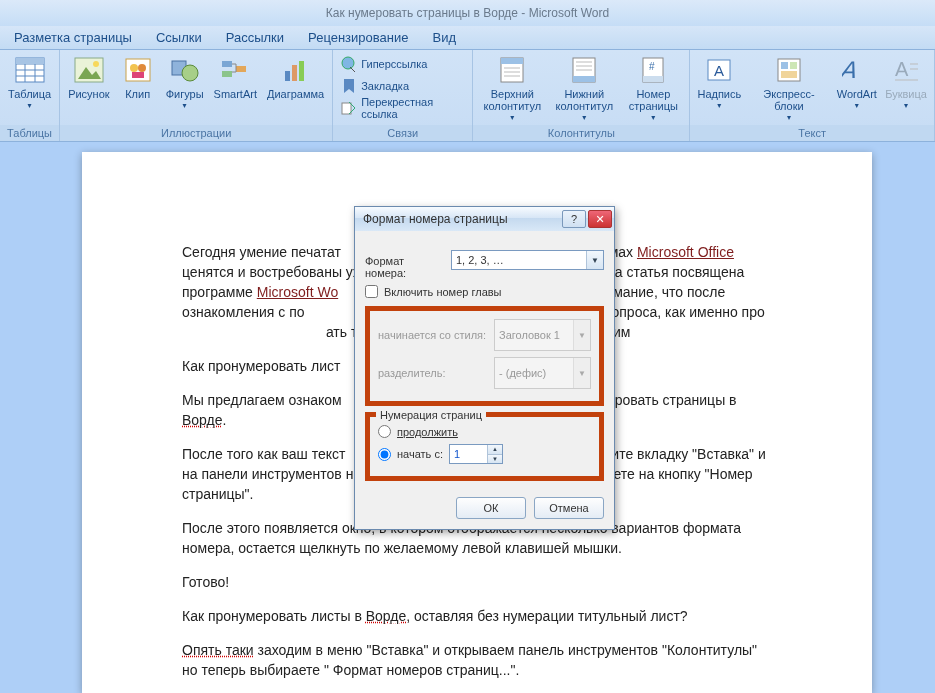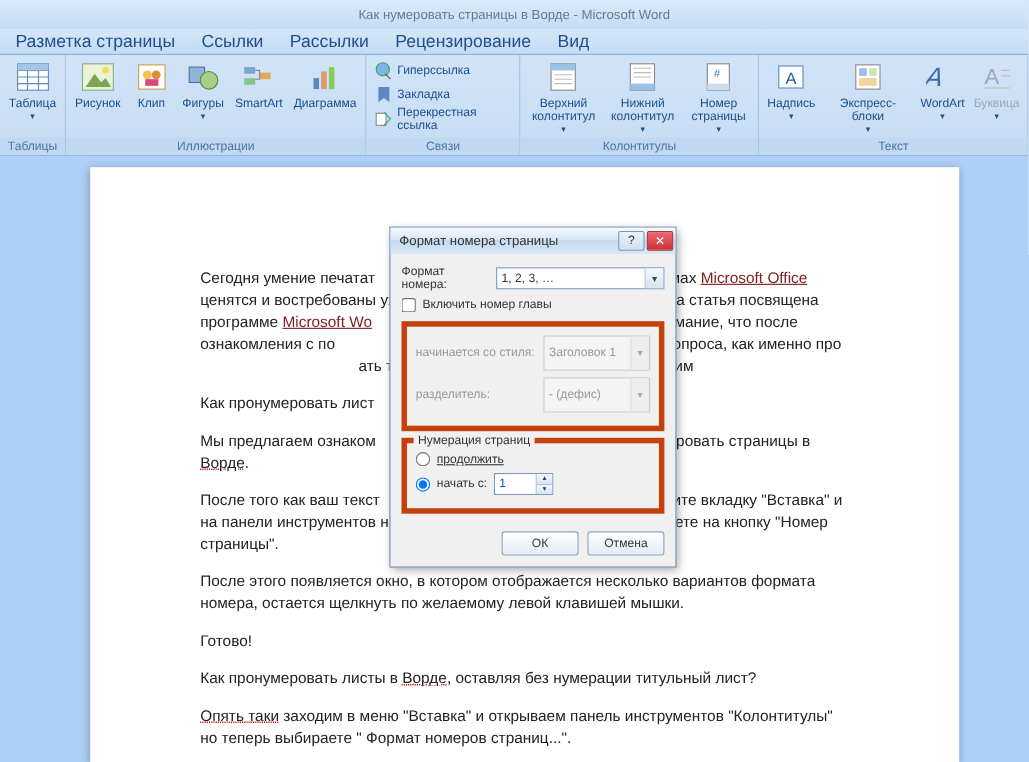--- a/index.html
+++ b/index.html
@@ -3,21 +3,21 @@
 <meta charset="utf-8">
 <style>
 * { box-sizing: border-box; margin: 0; padding: 0; font-family: "Segoe UI", Tahoma, sans-serif; }
 body { background: #aecff7; width: 935px; height: 693px; overflow: hidden; font-size: 12px; }
 
 
 .titlebar { height: 26px; background: linear-gradient(#dbe9f9, #c5ddf6); text-align: center; line-height: 26px; color: #6a7a8c; font-size: 12px; }
 
 
 .tabs { height: 24px; background: linear-gradient(#d6e6f8, #c3dbf4); display: flex; padding-left: 2px; border-bottom: 1px solid #8db2dc; }
-.tab { padding: 4px 12px; color: #1d4f8a; cursor: pointer; font-size: 16px; }
+.tab { padding: 4px 12px; color: #1d4f8a; cursor: pointer; font-size: 13px; }
 
 
 .ribbon { height: 92px; background: linear-gradient(#d1e3f7, #c6dcf4); display: flex; border-bottom: 1px solid #8db2dc; }
 .group { border-right: 1px solid #a7c4e4; display: flex; flex-direction: column; padding: 2px 4px 0 4px; position: relative; }
 .group-body { flex: 1; display: flex; align-items: flex-start; gap: 2px; }
 .group-label { text-align: center; color: #4b75a4; font-size: 11px; padding: 2px 0 2px 0; background: #c0d8f1; margin: 0 -4px; }
 .bigbtn { display: flex; flex-direction: column; align-items: center; width: auto; min-width: 44px; padding: 2px 4px; cursor: pointer; color: #1d4f8a; text-align:center; }
 .bigbtn .ico { width: 32px; height: 32px; margin-bottom: 2px; display:flex; align-items:center; justify-content:center;}
 .bigbtn .lbl { font-size: 11px; line-height: 12px; white-space: pre-line; }
 .dd { font-size: 8px; margin-top: 1px; color:#1d4f8a;}
@@ -33,39 +33,39 @@
 .lu { text-decoration: underline; color:#7f1d1d; }
 
 
 .dialog { position:absolute; left:354px; top:206px; width:261px; background:#f0f0f0; border:1px solid #6b8aae; box-shadow: 2px 3px 8px rgba(0,0,0,.35); font-size:11px; color:#333; }
 .dlg-title { height:24px; background: linear-gradient(#f7fbff,#d7e6f6 45%,#c4d9ef 46%,#d9e8f7); display:flex; align-items:center; padding:0 2px 0 8px; font-size:12px; color:#333; }
 .dlg-title .t { flex:1; }
 .dlg-title .tb { width:24px; height:18px; margin-left:2px; display:flex; align-items:center; justify-content:center; border:1px solid #7a98bb; background:linear-gradient(#eaf2fb,#cfe0f2); border-radius:2px; cursor:pointer; font-size:11px;}
 .dlg-title .cl { background:linear-gradient(#e67,#c33); color:#fff; border-color:#a33;}
 .dlg-body { padding:10px 10px 4px 10px; }
 .row { display:flex; align-items:center; margin-bottom:6px; gap:6px; }
-.row label { width:80px; }
+.row label { width:80px;margin-top:14px; }
 .combo { flex:1; height:20px; border:1px solid #7a9ac0; background:#fff; display:flex; align-items:center; padding:0 4px; position:relative; }
 .combo .arr { position:absolute; right:0; top:0; width:17px; height:100%; border-left:1px solid #b0c4da; background:linear-gradient(#f2f7fc,#d7e5f3); display:flex; align-items:center; justify-content:center; font-size:8px; color:#345;}
 .fieldset { border:5px solid #c2410c; padding:8px 8px 6px 8px; margin-bottom:6px; position:relative;}
 .fieldset.dis { color:#999; }
 .fieldset .legend { position:absolute; top:-8px; left:6px; background:#f0f0f0; padding:0 4px; font-size:11px;}
 .fieldset .r2 { display:flex; align-items:center; margin-bottom:6px; gap:6px;}
 .fieldset .r2 .k { width:110px; }
 .fieldset .r2 .v { flex:1; height:32px; border:1px solid #ccc; background:#f4f4f4; display:flex; align-items:center; padding:0 4px; position:relative;}
 .fieldset .r2 .v .arr { position:absolute; right:0; top:0; width:17px; height:100%; border-left:1px solid #ddd; background:#eee; display:flex; align-items:center; justify-content:center; font-size:8px; color:#aaa;}
 .radio { display:flex; align-items:center; gap:6px; margin-bottom:6px; color:#333;}
 .radio input { margin:0; }
 .spin { width:54px; height:20px; border:1px solid #7a9ac0; background:#fff; display:flex; align-items:center; padding:0 4px; position:relative; color:#1155cc;}
 .spin .arrs { position:absolute; right:0; top:0; width:15px; height:100%; display:flex; flex-direction:column; }
 .spin .arrs div{ flex:1; border-left:1px solid #b0c4da; background:linear-gradient(#f2f7fc,#d7e5f3); display:flex; align-items:center; justify-content:center; font-size:6px; color:#345;}
 .spin .arrs div:first-child{ border-bottom:1px solid #b0c4da;}
 .btnrow { display:flex; justify-content:flex-end; gap:8px; padding:6px 10px 10px 10px;}
 .btn { width:70px; height:22px; border:1px solid #8aa6c4; background:linear-gradient(#fefefe,#e4ecf5); border-radius:3px; cursor:pointer; font-size:11px; display:flex; align-items:center; justify-content:center;}
-.chk { display:flex; gap:6px; margin-bottom:8px;}
+.chk { display:flex; align-items:center; gap:6px; margin-bottom:8px;}
 .chk input { margin:0; }
 
 </style>
 </head>
 <body>
 
 <div class="titlebar">
   <span>Как нумеровать страницы в Ворде - Microsoft Word</span>
 </div>
 

